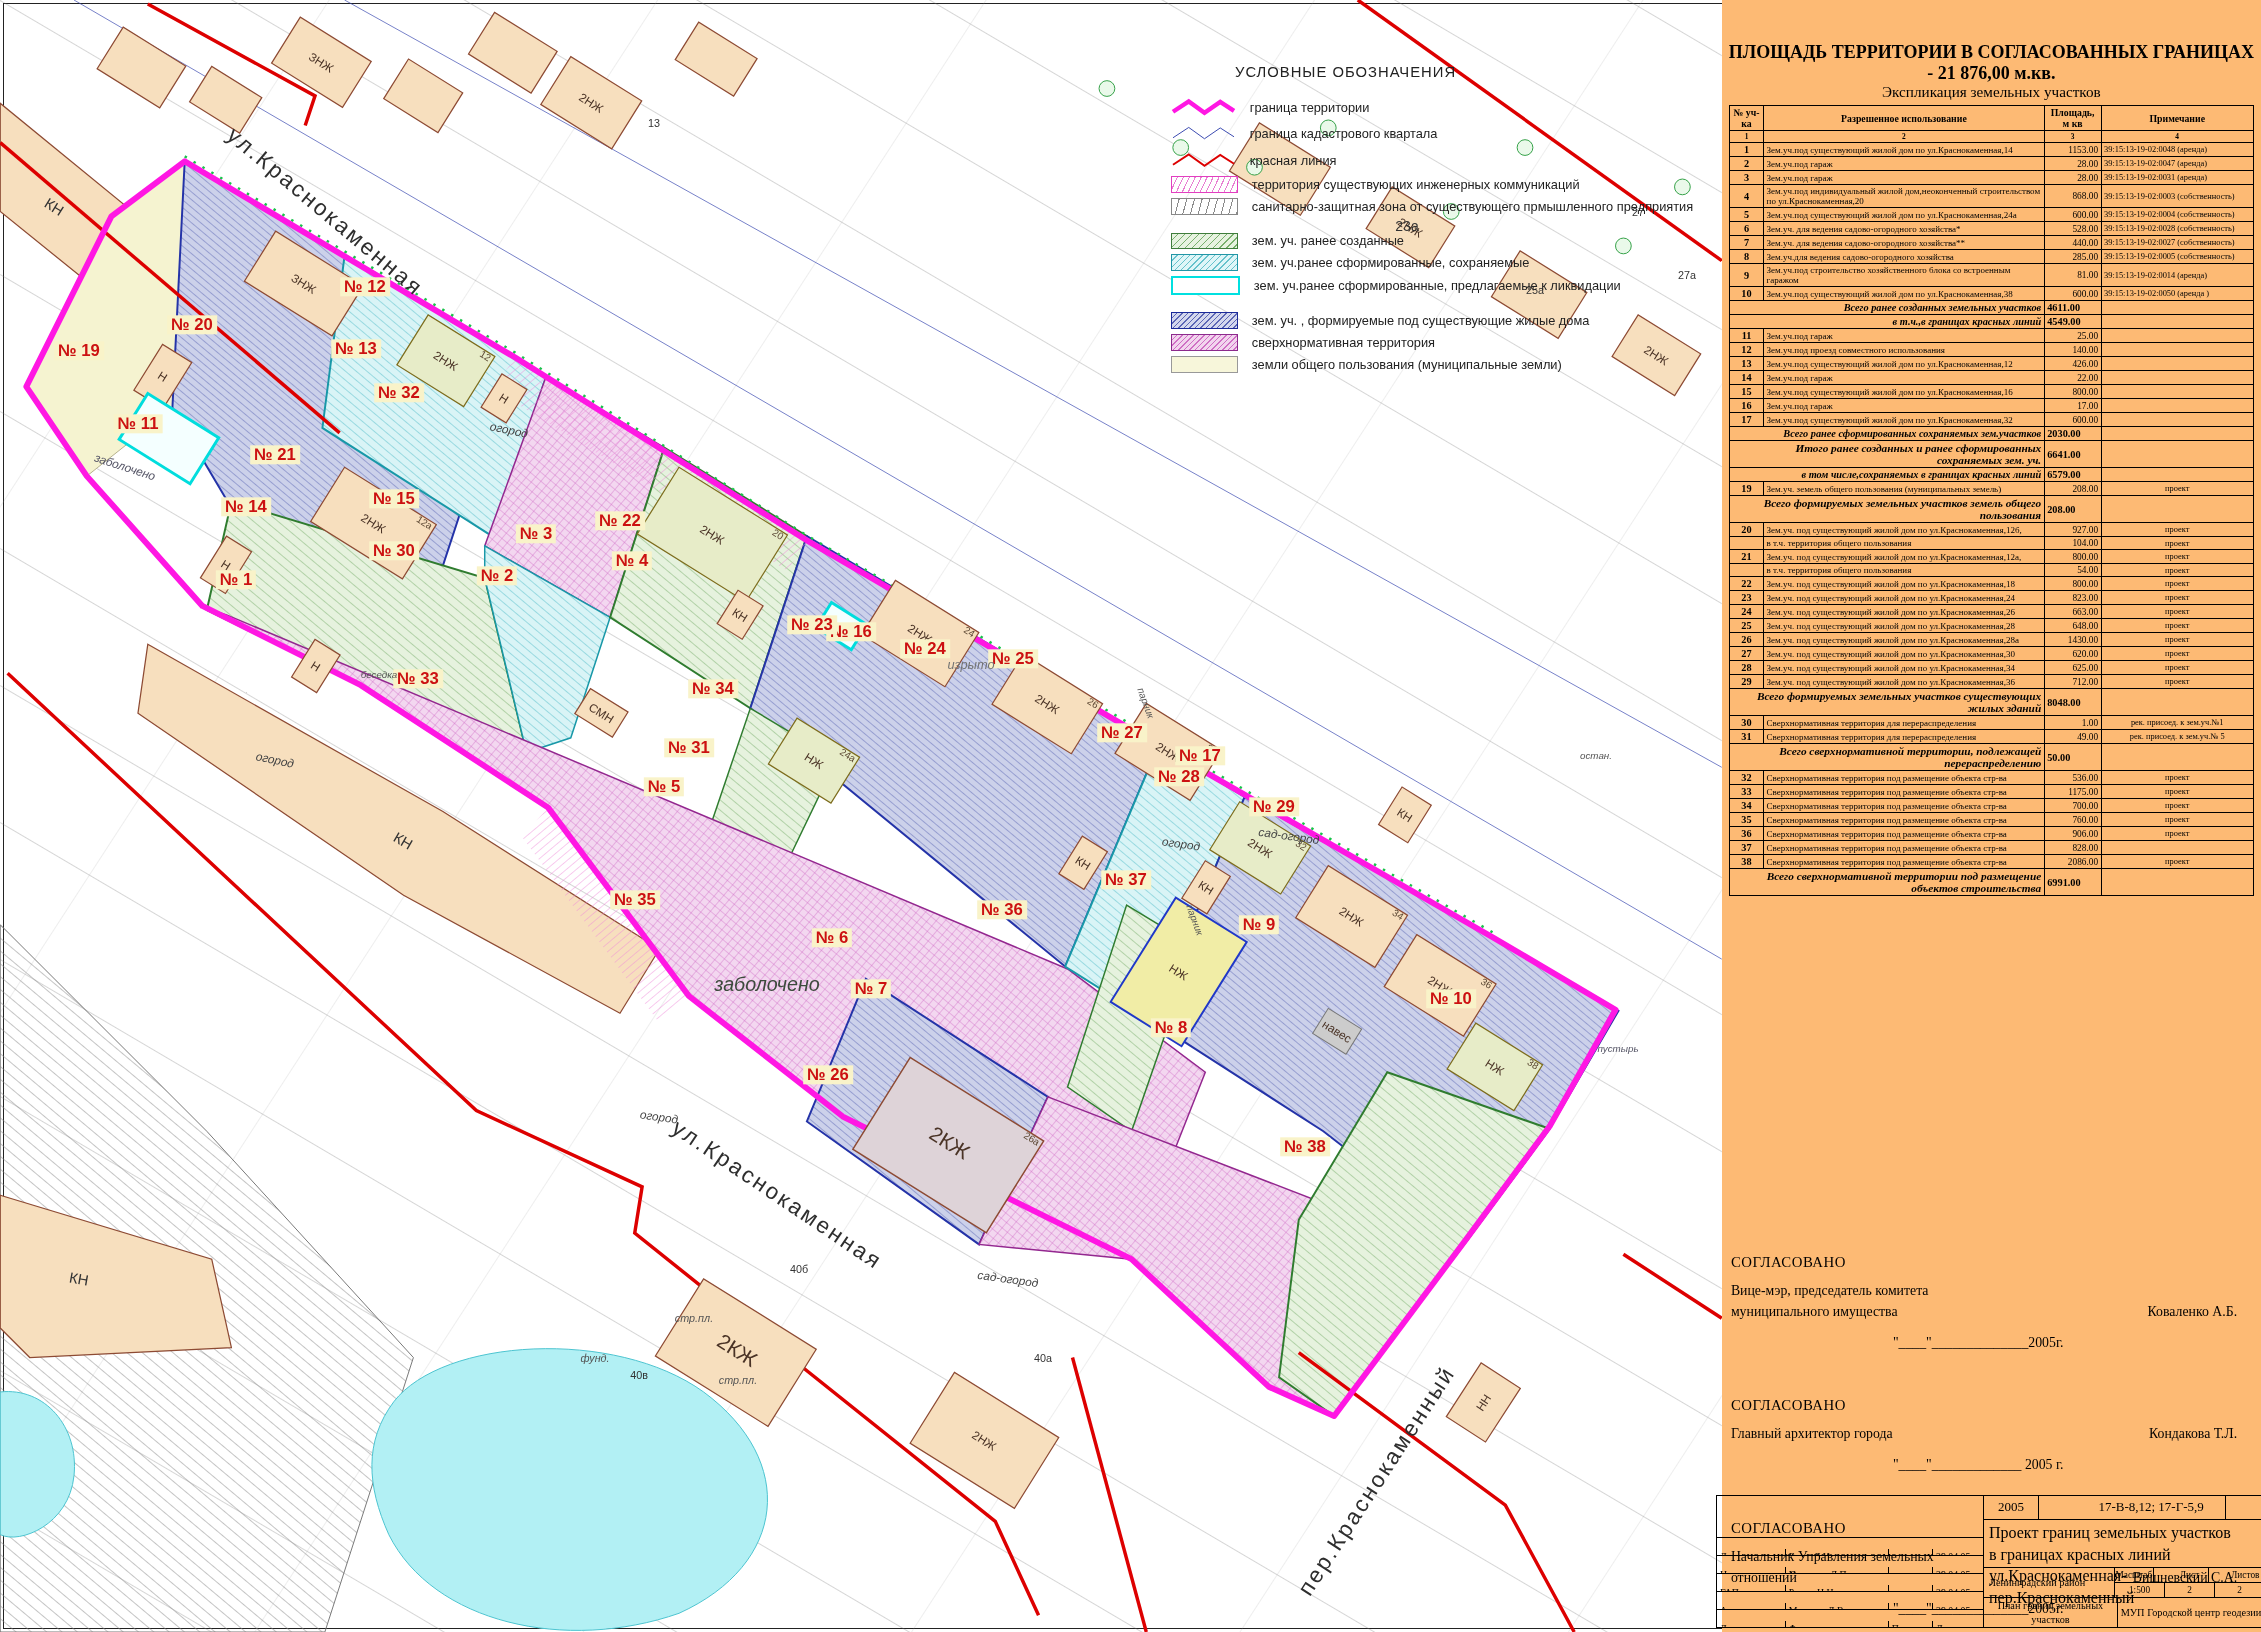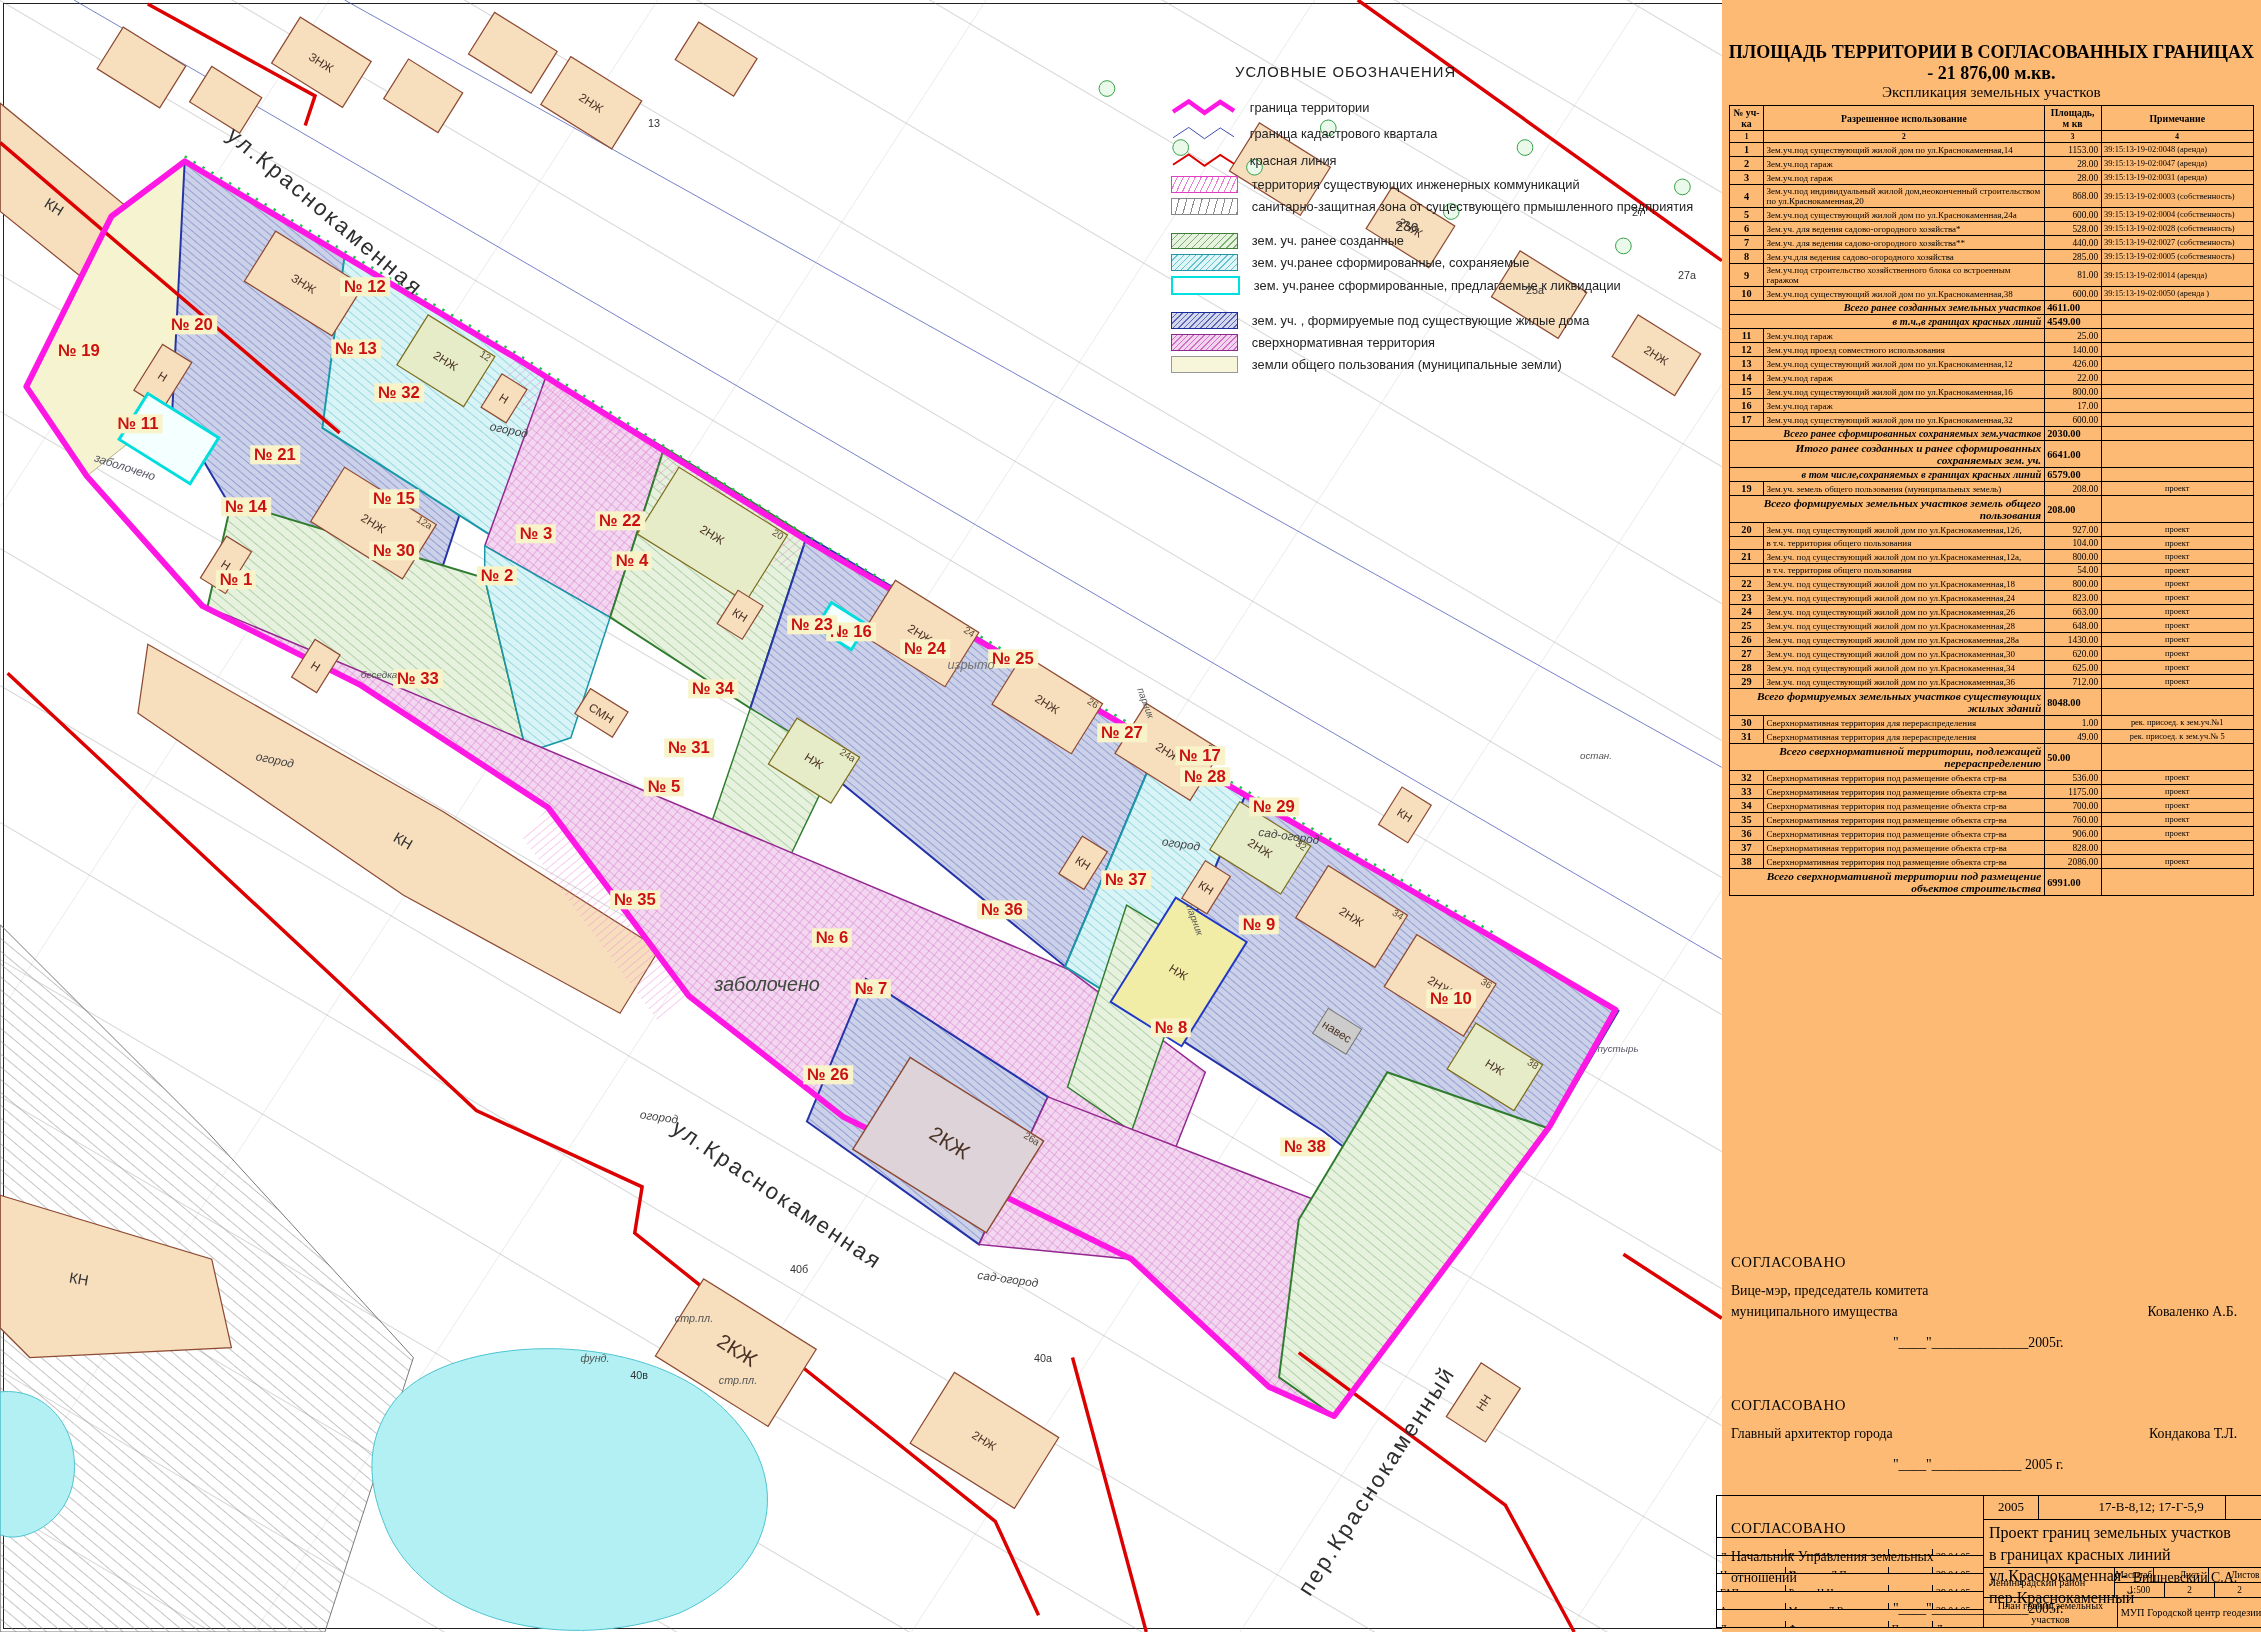--- a/index.html
+++ b/index.html
@@ -378,21 +378,21 @@
       <div class="chip" style="left: 1200px; top: 756px;">№ 17</div>
       <div class="chip" style="left: 79px; top: 351px;">№ 19</div>
       <div class="chip" style="left: 192px; top: 325px;">№ 20</div>
       <div class="chip" style="left: 275px; top: 455px;">№ 21</div>
       <div class="chip" style="left: 620px; top: 521px;">№ 22</div>
       <div class="chip" style="left: 812px; top: 625px;">№ 23</div>
       <div class="chip" style="left: 925px; top: 649px;">№ 24</div>
       <div class="chip" style="left: 1013px; top: 659px;">№ 25</div>
       <div class="chip" style="left: 828px; top: 1075px;">№ 26</div>
       <div class="chip" style="left: 1122px; top: 733px;">№ 27</div>
-      <div class="chip" style="left: 1205px; top: 777px; text-align: right;">№ 28</div>
+      <div class="chip" style="left: 1179px; top: 777px; text-align: right;">№ 28</div>
       <div class="chip" style="left: 1274px; top: 807px;">№ 29</div>
       <div class="chip" style="left: 394px; top: 551px;">№ 30</div>
       <div class="chip" style="left: 689px; top: 748px;">№ 31</div>
       <div class="chip" style="left: 399px; top: 393px;">№ 32</div>
       <div class="chip" style="left: 418px; top: 679px;">№ 33</div>
       <div class="chip" style="left: 713px; top: 689px;">№ 34</div>
       <div class="chip" style="left: 635px; top: 900px;">№ 35</div>
       <div class="chip" style="left: 1002px; top: 910px;">№ 36</div>
       <div class="chip" style="left: 1126px; top: 880px;">№ 37</div>
       <div class="chip" style="left: 1305px; top: 1147px;">№ 38</div>

